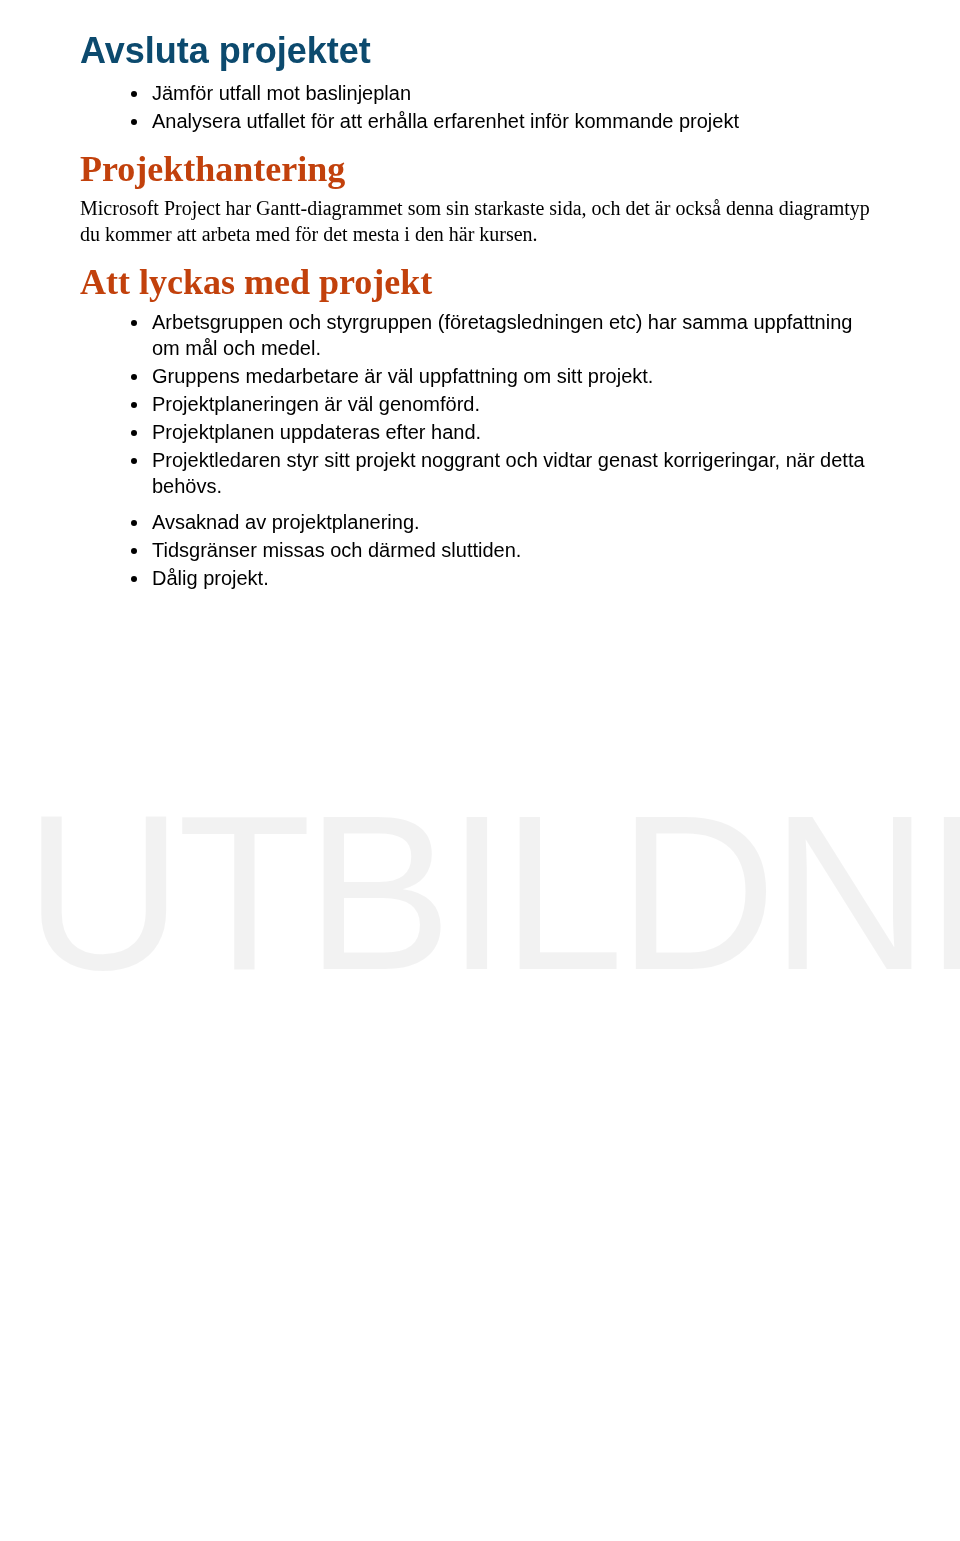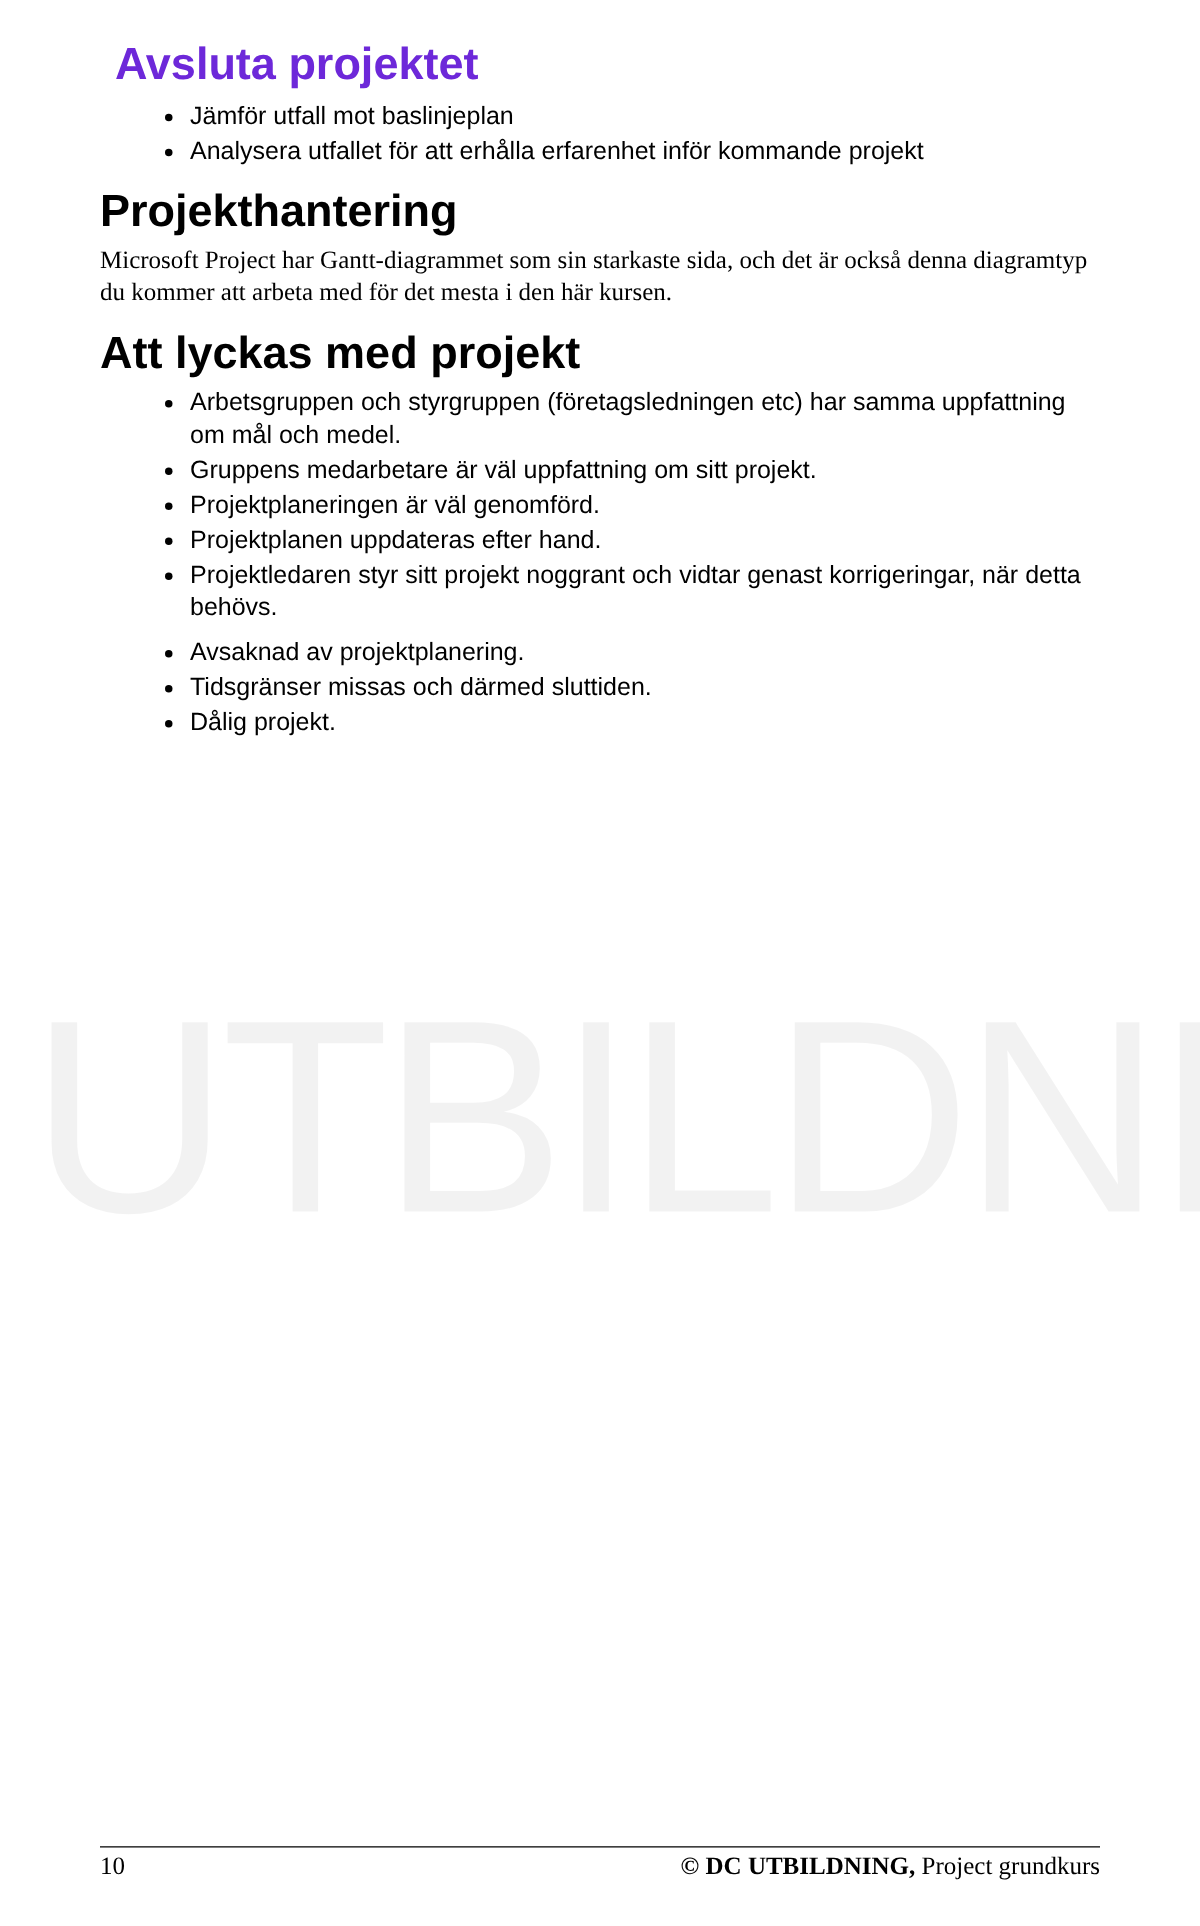--- a/index.html
+++ b/index.html
@@ -14,29 +14,29 @@
     position: relative;
     width: 960px;
     min-height: 1541px;
     padding: 30px 80px 0 80px;
     box-sizing: border-box;
   }
   h1 {
     font-family: Arial, Helvetica, sans-serif;
     font-weight: 700;
     font-size: 36px;
-    margin: 0 0 8px 12px;
-    color: #6d28d9;
+    margin: 0 0 8px 0;
+    color: #0c4a6e;
   }
   h2 {
-    font-family: Liberation Sans, sans-serif;
+    font-family: Liberation Serif, serif;
     font-weight: 700;
     font-size: 36px;
     margin: 14px 0 6px 0;
-    color: #000000;
+    color: #c2410c;
   }
   p.body {
     font-family: "Century Schoolbook", Georgia, serif;
     font-size: 20px;
     line-height: 1.28;
     margin: 4px 0 6px 0;
   }
   ul.body {
     font-family: Liberation Sans, sans-serif;
     font-size: 20px;
@@ -117,20 +117,14 @@
     </ul>
 
     <ul class="body">
       <li>Avsaknad av projektplanering.</li>
       <li>Tidsgränser missas och därmed sluttiden.</li>
       <li>Dålig projekt.</li>
     </ul>
 
   </div>
 
-  <div class="footer">
-    <span class="pg">10</span>
-    <span class="copy">
-      <b>© DC UTBILDNING,</b><span> Project grundkurs</span>
-    </span>
-  </div>
 
 </div>
 
 </body></html>

